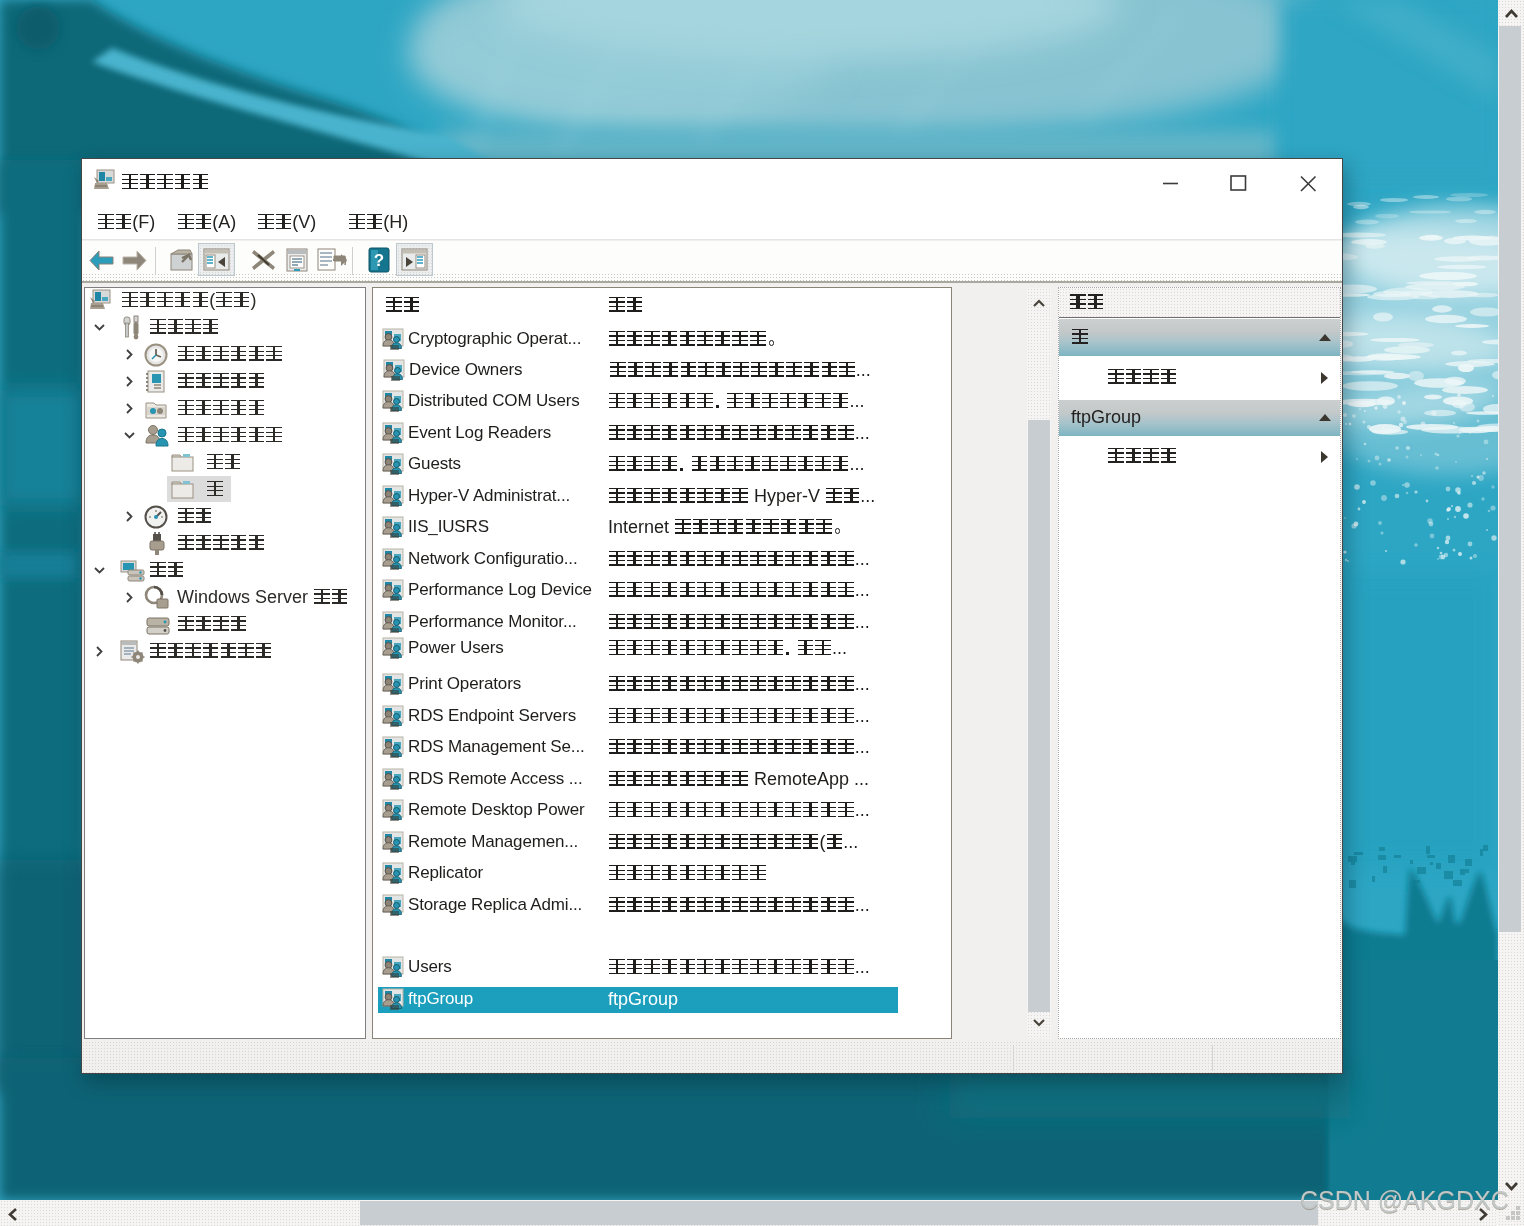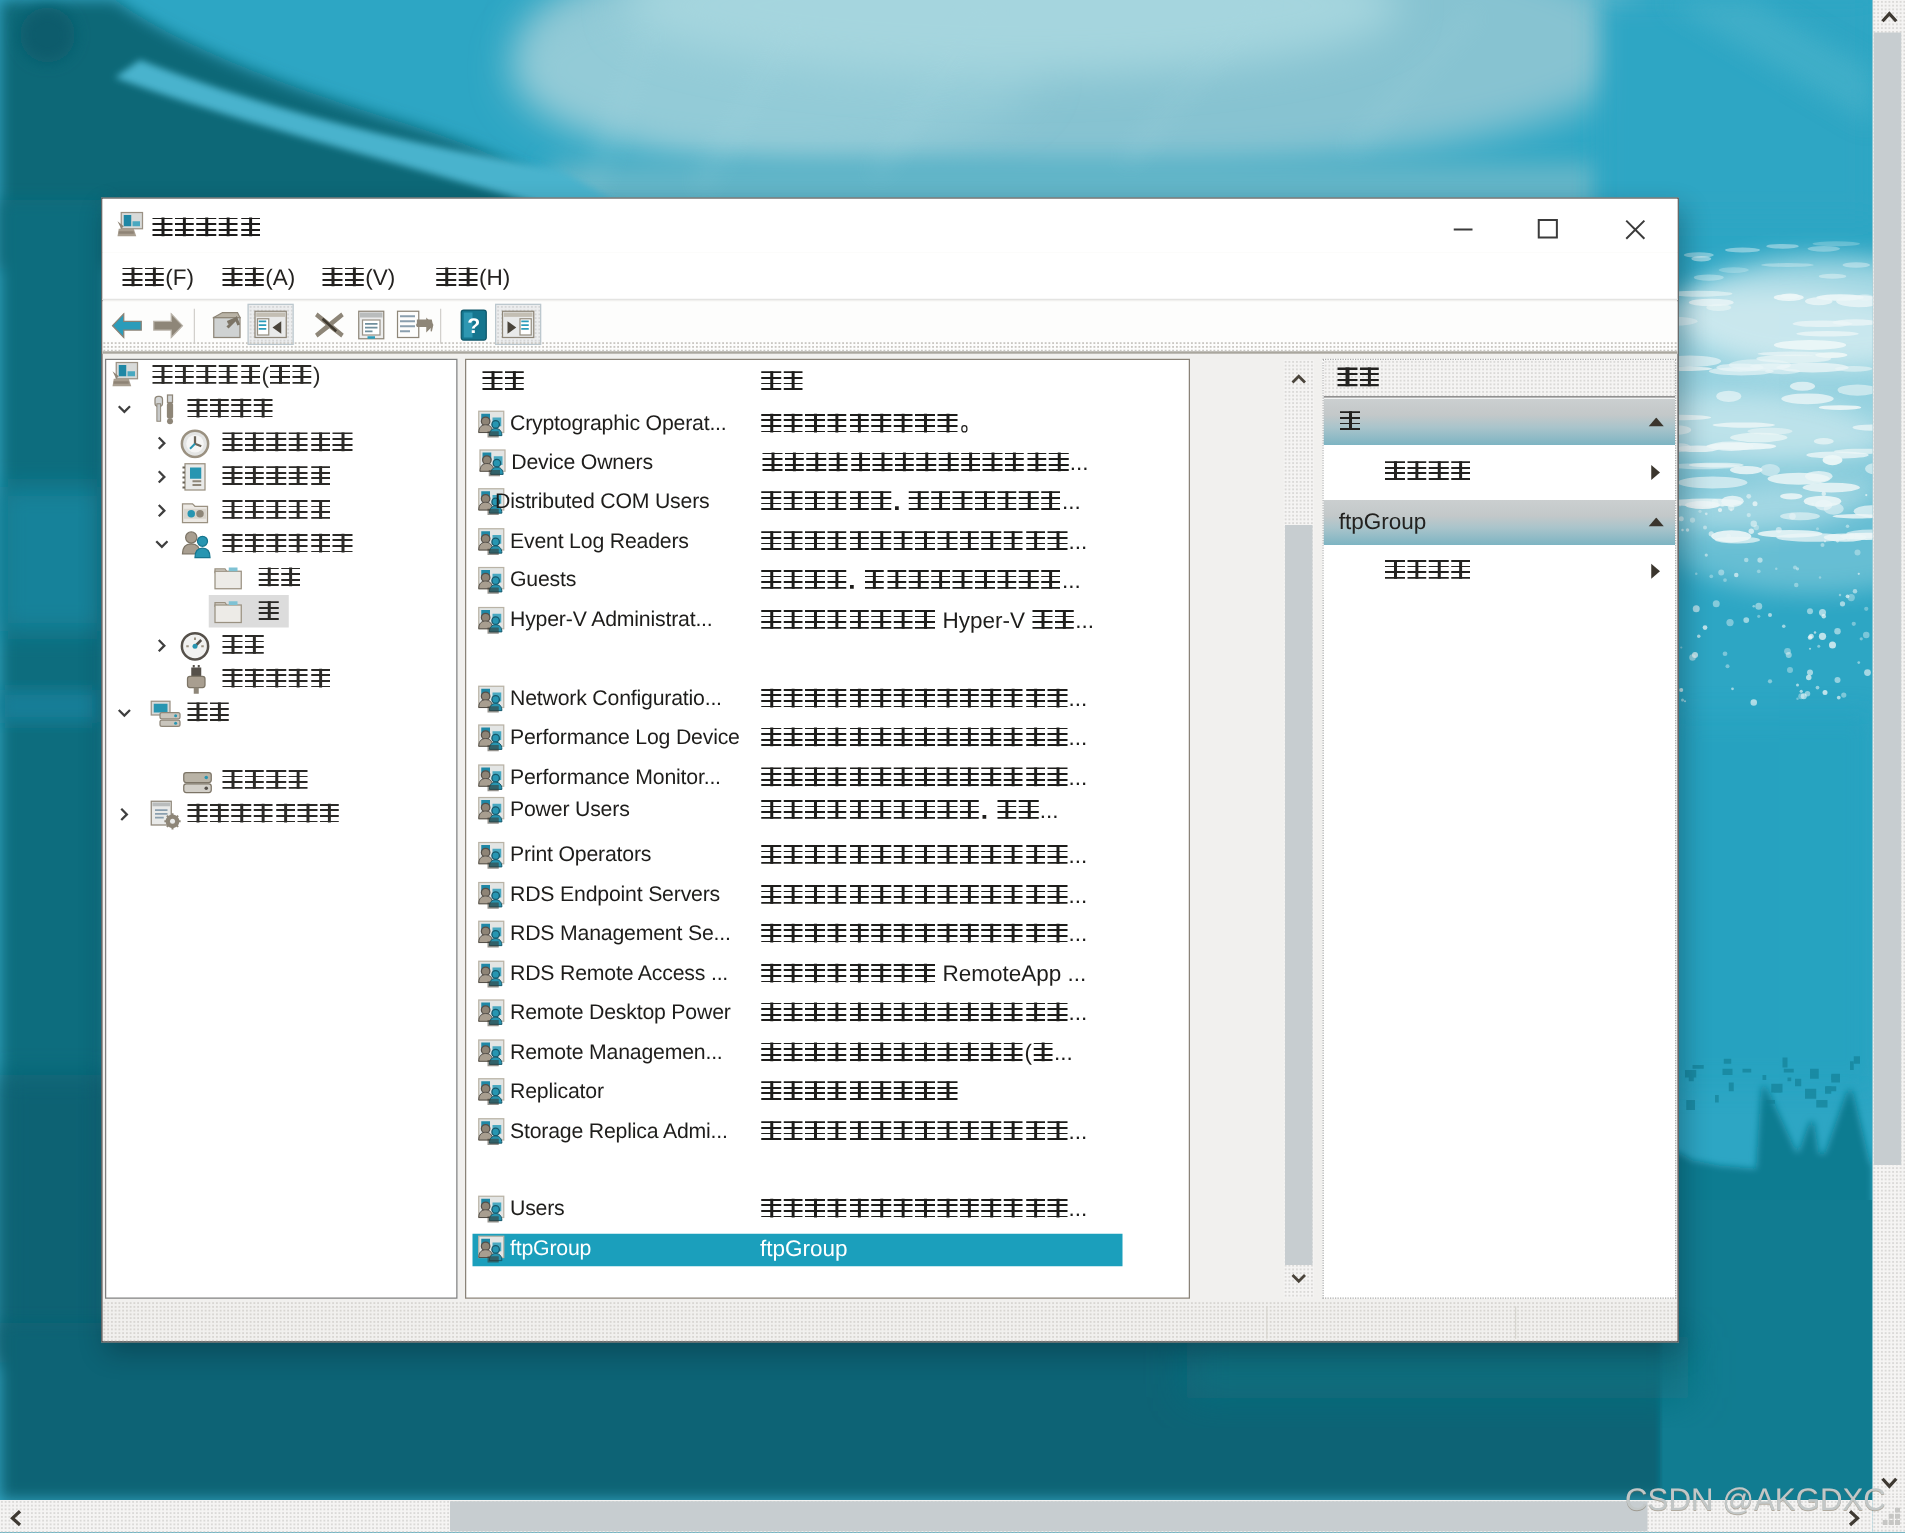--- a/index.html
+++ b/index.html
@@ -531,20 +531,32 @@
     <svg class="abs" style="left:34px;top:1px" width="26" height="25" viewBox="0 0 26 25">
             <rect x="2" y="3" width="15" height="11" fill="#d8dad9" stroke="#9b9184"></rect>
             <rect x="4" y="5" width="11" height="7" fill="#2795b1"></rect>
             <rect x="9" y="12" width="16" height="5" rx="1.5" fill="#c9c5bc" stroke="#8e8678"></rect>
             <rect x="9" y="18" width="16" height="5" rx="1.5" fill="#c9c5bc" stroke="#8e8678"></rect>
             <circle cx="21.5" cy="14.5" r="1.2" fill="#2795b1"></circle>
             <circle cx="21.5" cy="20.5" r="1.2" fill="#2795b1"></circle>
           </svg>
     <span class="lb" style="left:64px"><i class="h"></i><i class="h"></i></span>
   </div>
+  <div class="trow" style="left:0;top:296px;width:280px">
+    <svg class="chev" style="left:39px;top:8px" viewBox="0 0 11 11">
+            <path d="M3,1 L7.5,5.5 L3,10" stroke="#3f3f3f" stroke-width="1.8" fill="none"></path>
+          </svg>
+    <svg class="abs" style="left:59px;top:1px" width="25" height="25" viewBox="0 0 25 25">
+            <circle cx="10" cy="10" r="8" fill="none" stroke="#8e8678" stroke-width="2.6"></circle>
+            <path d="M10,2 a8,8 0 0 1 8,8" stroke="#55504a" stroke-width="2.6" fill="none"></path>
+            <path d="M16,14 l5,5 M14,16 l5,5" stroke="#55504a" stroke-width="2"></path>
+            <rect x="13" y="14" width="11" height="9" rx="1" fill="#a89e90" stroke="#7c7466"></rect>
+          </svg>
+    <span class="lb" style="left:92px">Windows Server <i class="h"></i><i class="h"></i></span>
+  </div>
   <div class="trow" style="left:0;top:323px;width:280px">
     <svg class="abs" style="left:61px;top:3px" width="24" height="22" viewBox="0 0 24 22">
             <rect x="1" y="4" width="22" height="8" rx="2" fill="#b9b3a6" stroke="#7c7466"></rect>
             <rect x="1" y="13" width="22" height="7" rx="2" fill="#d3d0c9" stroke="#7c7466"></rect>
             <circle cx="19" cy="8" r="1.4" fill="#2795b1"></circle>
             <circle cx="19" cy="16.5" r="1.4" fill="#55504a"></circle>
           </svg>
     <span class="lb" style="left:92px"><i class="h"></i><i class="h"></i><i class="h"></i><i class="h"></i></span>
   </div>
   <div class="trow" style="left:0;top:350px;width:280px">
@@ -578,21 +590,21 @@
           <svg class="gicon">
             <use href="#gi"></use>
           </svg>
           <span class="lb nm" style="left:35px">Device Owners</span>
           <span class="lb" style="left:235px"><i class="h"></i><i class="h"></i><i class="h"></i><i class="h"></i><i class="h"></i><i class="h"></i><i class="h"></i><i class="h"></i><i class="h"></i><i class="h"></i><i class="h"></i><i class="h"></i><i class="h"></i><i class="h"></i>...</span>
         </div>
 <div class="lrow" style="left:0;top:100px;width:650px">
           <svg class="gicon">
             <use href="#gi"></use>
           </svg>
-          <span class="lb nm" style="left:23px">Distributed COM Users</span>
+          <span class="lb nm" style="left:35px">Distributed COM Users</span>
           <span class="lb" style="left:235px"><i class="h"></i><i class="h"></i><i class="h"></i><i class="h"></i><i class="h"></i><i class="h"></i><span class="pc"></span><i class="h"></i><i class="h"></i><i class="h"></i><i class="h"></i><i class="h"></i><i class="h"></i><i class="h"></i>...</span>
         </div>
 <div class="lrow" style="left:0;top:132px;width:650px">
           <svg class="gicon">
             <use href="#gi"></use>
           </svg>
           <span class="lb nm" style="left:35px">Event Log Readers</span>
           <span class="lb" style="left:235px"><i class="h"></i><i class="h"></i><i class="h"></i><i class="h"></i><i class="h"></i><i class="h"></i><i class="h"></i><i class="h"></i><i class="h"></i><i class="h"></i><i class="h"></i><i class="h"></i><i class="h"></i><i class="h"></i>...</span>
         </div>
 <div class="lrow" style="left:0;top:163px;width:650px">
@@ -601,20 +613,27 @@
           </svg>
           <span class="lb nm" style="left:35px">Guests</span>
           <span class="lb" style="left:235px"><i class="h"></i><i class="h"></i><i class="h"></i><i class="h"></i><span class="pc"></span><i class="h"></i><i class="h"></i><i class="h"></i><i class="h"></i><i class="h"></i><i class="h"></i><i class="h"></i><i class="h"></i><i class="h"></i>...</span>
         </div>
 <div class="lrow" style="left:0;top:195px;width:650px">
           <svg class="gicon">
             <use href="#gi"></use>
           </svg>
           <span class="lb nm" style="left:35px">Hyper-V Administrat...</span>
           <span class="lb" style="left:235px"><i class="h"></i><i class="h"></i><i class="h"></i><i class="h"></i><i class="h"></i><i class="h"></i><i class="h"></i><i class="h"></i> Hyper-V <i class="h"></i><i class="h"></i>...</span>
+        </div>
+<div class="lrow" style="left:0;top:226px;width:650px">
+          <svg class="gicon">
+            <use href="#gi"></use>
+          </svg>
+          <span class="lb nm" style="left:35px">IIS_IUSRS</span>
+          <span class="lb" style="left:235px">Internet <i class="h"></i><i class="h"></i><i class="h"></i><i class="h"></i><i class="h"></i><i class="h"></i><i class="h"></i><i class="h"></i><i class="h"></i><span class="pd"></span></span>
         </div>
 <div class="lrow" style="left:0;top:258px;width:650px">
           <svg class="gicon">
             <use href="#gi"></use>
           </svg>
           <span class="lb nm" style="left:35px">Network Configuratio...</span>
           <span class="lb" style="left:235px"><i class="h"></i><i class="h"></i><i class="h"></i><i class="h"></i><i class="h"></i><i class="h"></i><i class="h"></i><i class="h"></i><i class="h"></i><i class="h"></i><i class="h"></i><i class="h"></i><i class="h"></i><i class="h"></i>...</span>
         </div>
 <div class="lrow" style="left:0;top:289px;width:650px">
           <svg class="gicon">

